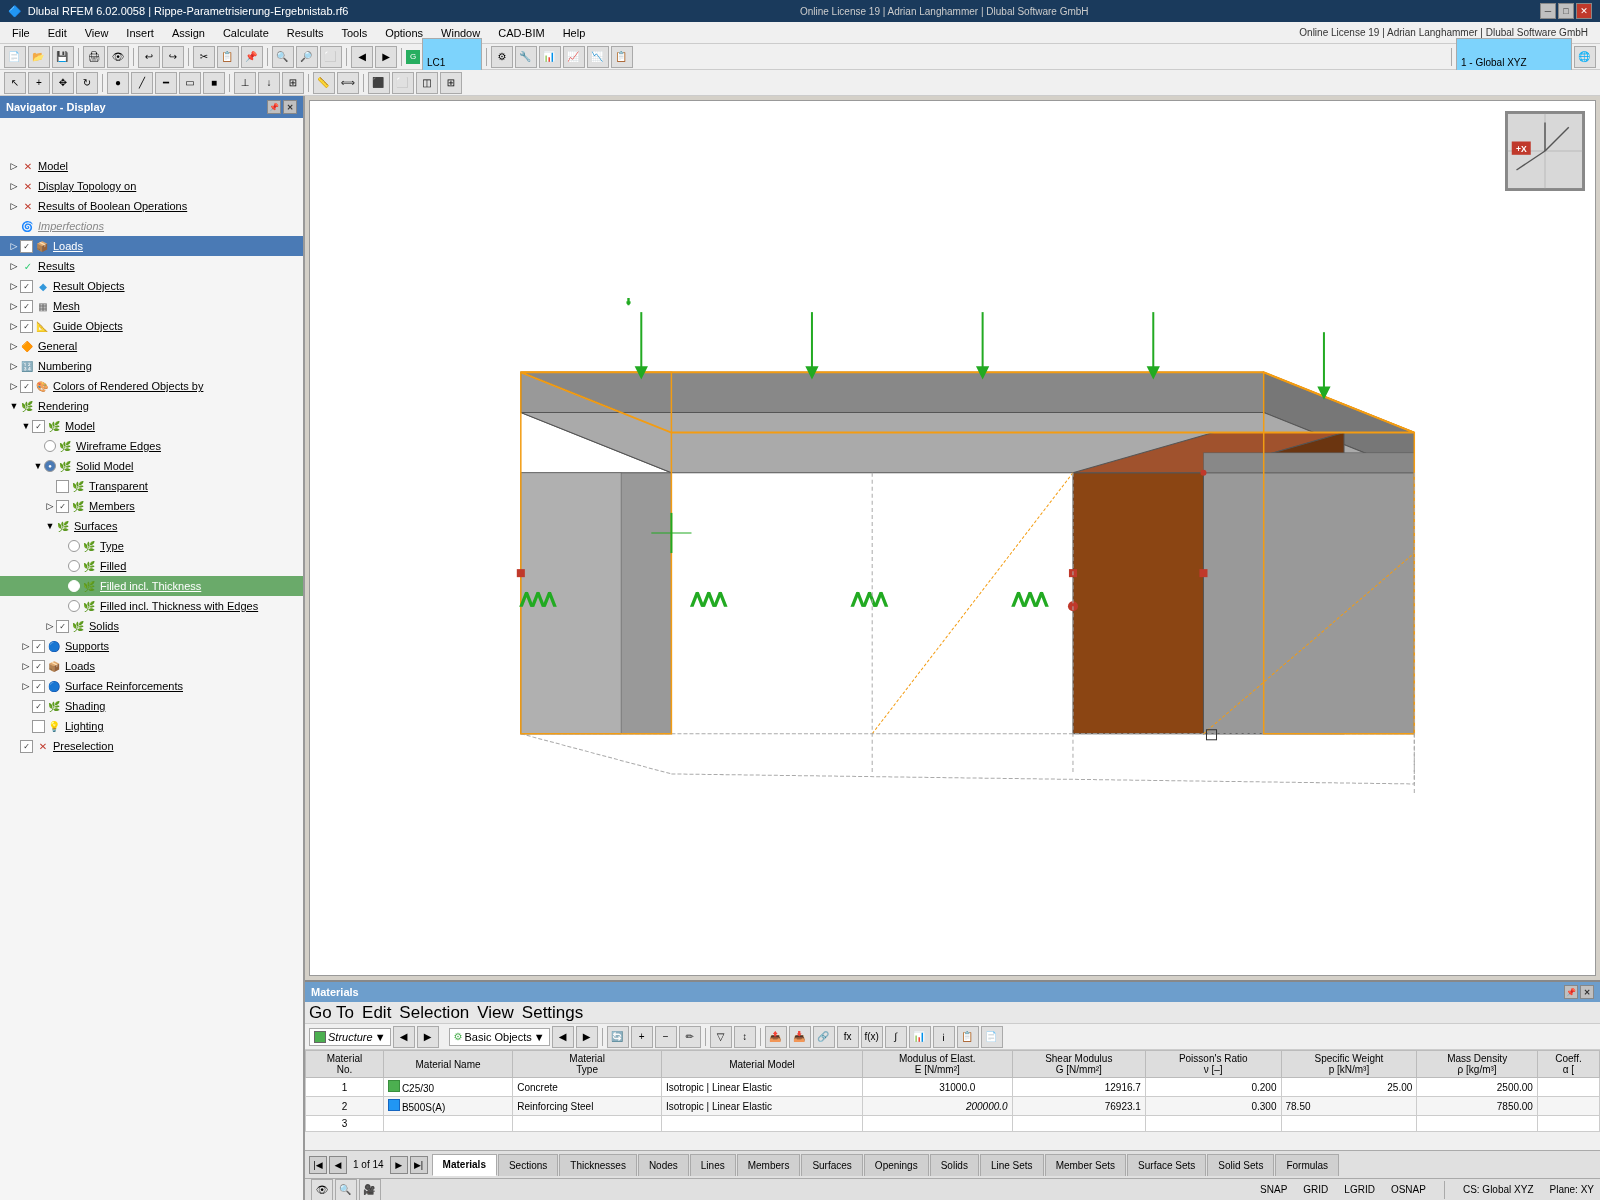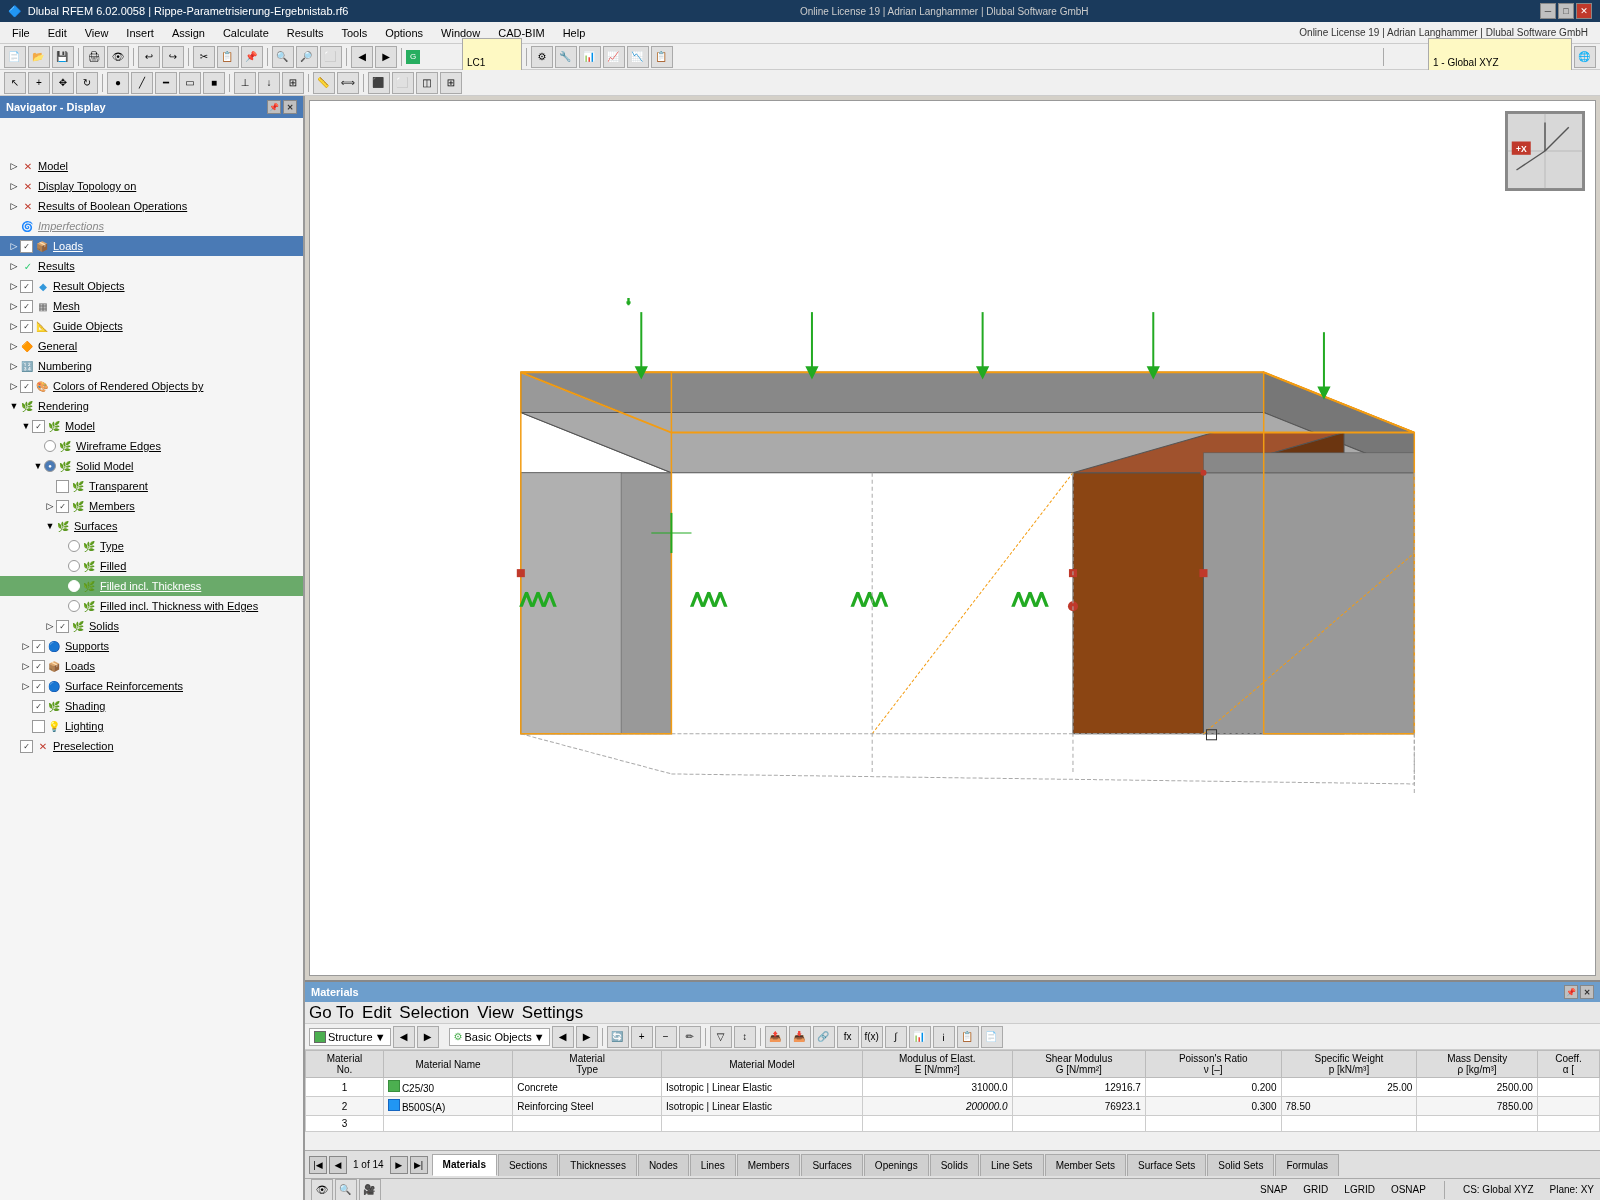--- a/index.html
+++ b/index.html
@@ -280,25 +280,24 @@
       flex-direction: column;
     }
 
     .table-scroll {
       overflow-y: auto;
       flex: 1;
     }
 
     .dropdown-select {
       border: 1px solid #aaa;
-      background: #fef9c3;
+      background: #7dd3fc;
       padding: 18px 4px;
       font-size: 10px;
       height: 18px;
-      margin-left: 40px;
     }
 
     .green-square { display: inline-block; width: 12px; height: 12px; background: #4caf50; border: 1px solid #388e3c; margin-right: 2px; }
     .blue-square { display: inline-block; width: 12px; height: 12px; background: #2196f3; border: 1px solid #1565c0; margin-right: 2px; }
   </style>
 </head>
 <body>
 
 <div class="full-layout">
 
@@ -361,21 +360,21 @@
     <div class="tb-separator"></div>
     <div style="display:flex;gap:2px;flex:1;flex-wrap:wrap;">
       <div class="tb-btn">⚙</div>
       <div class="tb-btn">🔧</div>
       <div class="tb-btn">📊</div>
       <div class="tb-btn">📈</div>
       <div class="tb-btn">📉</div>
       <div class="tb-btn">📋</div>
     </div>
     <div class="tb-separator"></div>
-    <div class="dropdown-select" style="width:144px;">1 - Global XYZ</div>
+    <div class="dropdown-select" style="width:116px;">1 - Global XYZ</div>
     <div class="tb-btn">🌐</div>
   </div>
 
   <div class="toolbar2">
     <div class="tb-btn">↖</div>
     <div class="tb-btn">+</div>
     <div class="tb-btn">✥</div>
     <div class="tb-btn">↻</div>
     <div class="tb-separator"></div>
     <div class="tb-btn">●</div>
@@ -722,21 +721,21 @@
           </div>
         </div>
         <div class="panel-toolbar">
           <span class="panel-toolbar-item">Go To</span>
           <span class="panel-toolbar-item">Edit</span>
           <span class="panel-toolbar-item">Selection</span>
           <span class="panel-toolbar-item">View</span>
           <span class="panel-toolbar-item">Settings</span>
         </div>
         <div class="panel-tools">
-          <div style="display:flex;align-items:center;gap:2px;border:1px solid #aaa;background:white;padding:0 4px;height:18px;">
+          <div style="display:flex;align-items:center;gap:2px;border:1px solid #aaa;background:white;padding:0 4px;height:18px;font-style:italic;">
             <div style="width:12px;height:12px;border:1px solid #666;background:#4caf50;"></div>
             <span>Structure</span>
             <span>▼</span>
           </div>
           <div class="tb-btn">◀</div>
           <div class="tb-btn">▶</div>
           <div style="margin-left:8px; display:flex;align-items:center;gap:2px;border:1px solid #aaa;background:white;padding:0 4px;height:18px;">
             <span style="color:#4caf50;font-size:10px;">⚙</span>
             <span>Basic Objects</span>
             <span>▼</span>
@@ -780,21 +779,21 @@
               </tr>
             </thead>
             <tbody>
               <tr>
                 <td style="text-align:center;">1</td>
                 <td>
                   <span class="green-square"></span>C25/30
                 </td>
                 <td>Concrete</td>
                 <td>Isotropic | Linear Elastic</td>
-                <td style="text-align:right;padding-left:44px;">31000.0</td>
+                <td style="text-align:center;padding-left:44px;">31000.0</td>
                 <td style="text-align:right;">12916.7</td>
                 <td style="text-align:right;">0.200</td>
                 <td style="text-align:right;">25.00</td>
                 <td style="text-align:right;">2500.00</td>
                 <td></td>
               </tr>
               <tr>
                 <td style="text-align:center;">2</td>
                 <td>
                   <span class="blue-square"></span>B500S(A)

